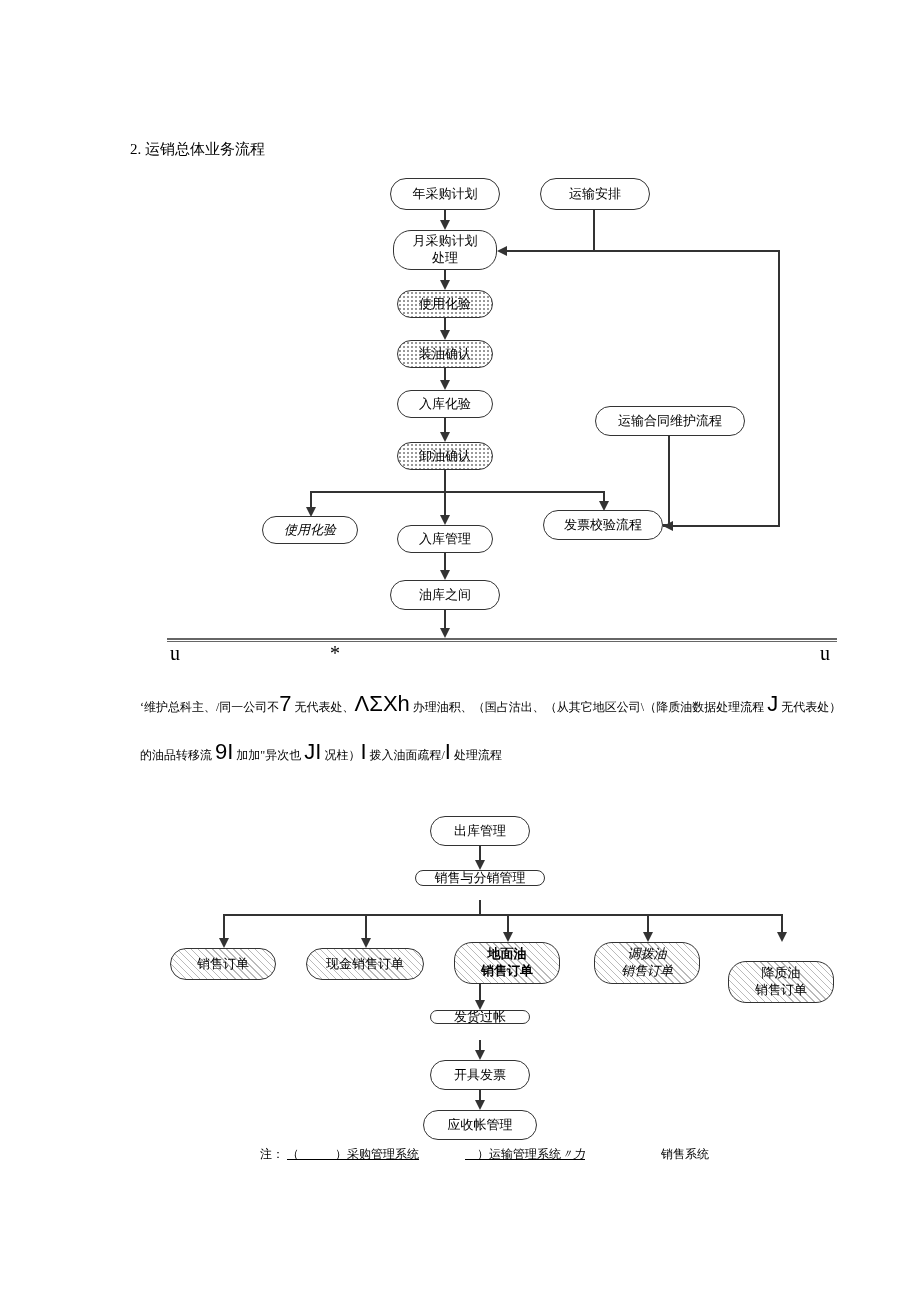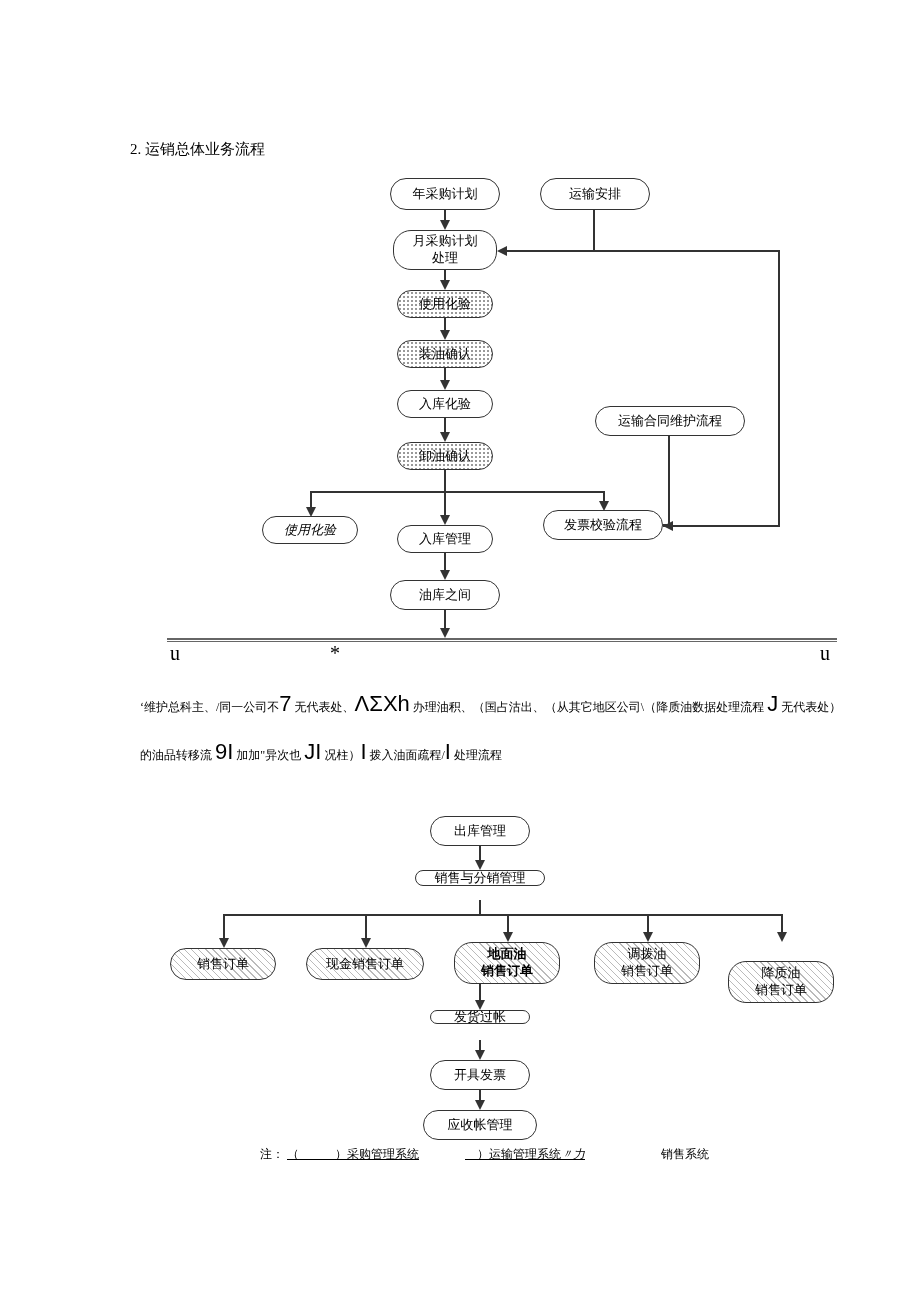--- a/index.html
+++ b/index.html
@@ -101,21 +101,21 @@
   <span>的油品转移流 </span><span class="big">9I</span><span> 加加"异次也 </span><span class="big">JI</span><span> 况柱）</span><span class="big">I</span><span> 拨入油面疏程/</span><span class="big">I</span><span> 处理流程</span>
 </div>
 
 <div class="diagram" style="left:0;top:0;">
   <div class="node" style="left:430px;top:816px;width:100px;height:30px;">出库管理</div>
   <div class="node" style="left:415px;top:870px;width:130px;height:16px;">销售与分销管理</div>
   <div class="node hatched" style="left:170px;top:948px;width:106px;height:32px;">销售订单</div>
   <div class="node hatched" style="left:306px;top:948px;width:118px;height:32px;">现金销售订单</div>
   <div class="node hatched" style="left:454px;top:942px;width:106px;height:42px;white-space:pre-line;font-weight:bold;">地面油
 销售订单</div>
-  <div class="node hatched" style="left:594px;top:942px;width:106px;height:42px;white-space:pre-line;">调拨油
+  <div class="node hatched" style="left:594px;top:942px;width:106px;height:42px;white-space:pre-line;font-style:italic;">调拨油
 销售订单</div>
   <div class="node hatched" style="left:728px;top:942px;width:106px;height:42px;white-space:pre-line;margin-top:19px;">降质油
 销售订单</div>
   <div class="node" style="left:430px;top:1010px;width:100px;height:14px;">发货过帐</div>
   <div class="node" style="left:430px;top:1060px;width:100px;height:30px;">开具发票</div>
   <div class="node" style="left:423px;top:1110px;width:114px;height:30px;">应收帐管理</div>
 
   <div class="arrow-line" style="left:479px;top:846px;width:2px;height:16px;"></div>
     <div class="arrow-head arrow-down" style="left:475px;top:860px;"></div>
 

